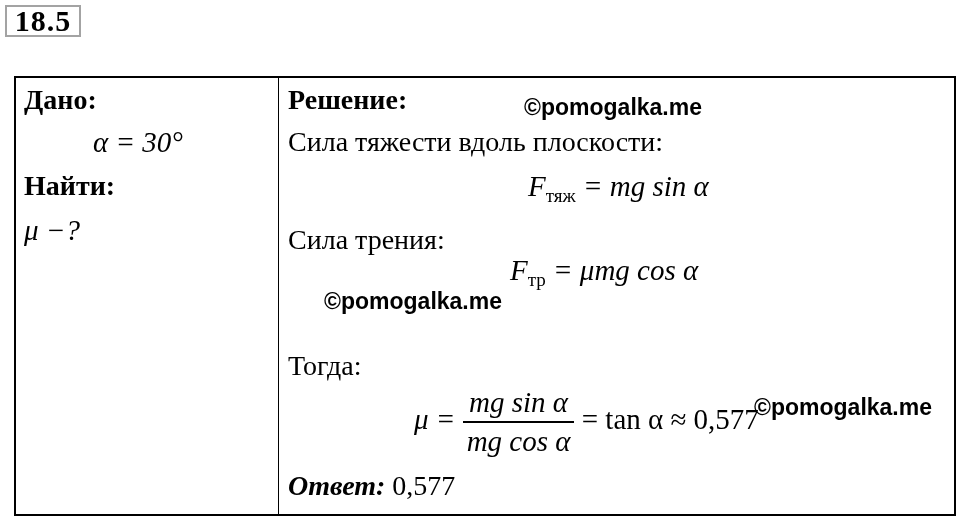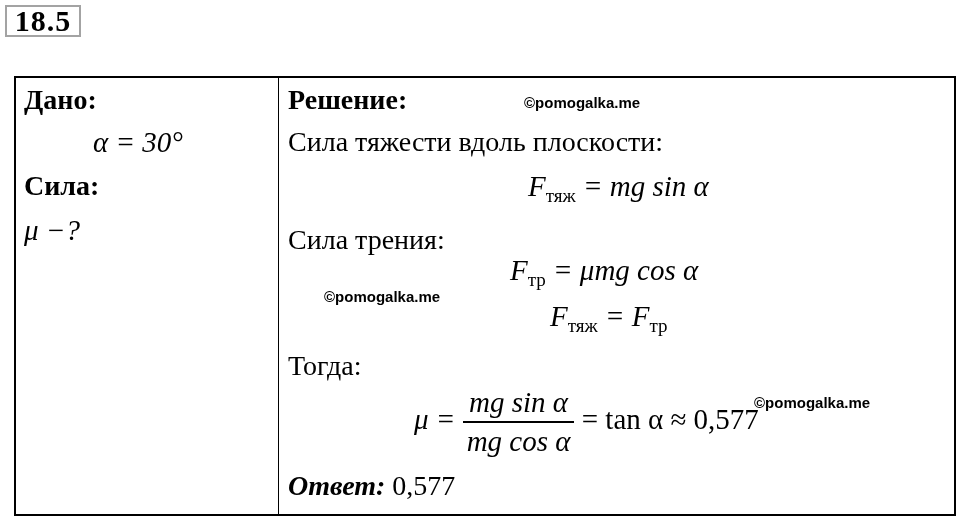--- a/index.html
+++ b/index.html
@@ -10,57 +10,54 @@
          font-size:30px; line-height:28px; text-align:center; letter-spacing:1px; }
   .table { position:absolute; left:14px; top:76px; width:942px; height:440px;
          border:2px solid #000; box-sizing:border-box; }
   .divider { position:absolute; left:262px; top:0; bottom:0; width:1px; background:#000; }
   .abs { position:absolute; white-space:nowrap; }
   .h { font-weight:bold; font-size:28px; }
   .txt { font-size:28px; }
   .m { font-size:29px; }
   .mi { font-style:italic; }
   sub { font-size:19px; font-style:normal; vertical-align:-6px; }
-  .wm { font-family:"Liberation Sans", "DejaVu Sans", sans-serif; font-weight:bold; font-size:15px; }
+  .wm { font-family:"Liberation Sans", "DejaVu Sans", sans-serif; font-weight:bold; font-size:23px; }
   .frac { display:inline-block; vertical-align:middle; text-align:center; }
   .frac .num { display:block; border-bottom:2px solid #000; padding:0 4px 2px; }
   .frac .den { display:block; padding:2px 4px 0; }
   .ans { font-weight:bold; font-style:italic;margin-top:28px; }
 </style>
 </head>
 <body>
 
 <div class="problem-num">18.5</div>
 
 <div class="table">
   <div class="divider"></div>
 
   <div class="abs h" style="left:8px;top:6px;">Дано:</div>
   <div class="abs m mi" style="left:77px;top:48px;">α = 30°</div>
-  <div class="abs h" style="left:8px;top:92px;">Сила:</div>
+  <div class="abs h" style="left:8px;top:92px;">Найти:</div>
   <div class="abs m mi" style="left:8px;top:136px;">μ −?</div>
 
   <div class="abs h" style="left:272px;top:6px;">Решение:</div>
   <div class="abs wm" style="left:508px;top:16px;">©pomogalka.me</div>
   <div class="abs txt" style="left:272px;top:48px;">Сила тяжести вдоль плоскости:</div>
 
   <div class="abs m mi" style="left:512px;top:92px;">
     <span>F</span><sub>тяж</sub><span> = mg sin α</span>
   </div>
 
   <div class="abs txt" style="left:272px;top:146px;">Сила трения:</div>
 
   <div class="abs m mi" style="left:494px;top:176px;">
     <span>F</span><sub>тр</sub><span> = μmg cos α</span>
   </div>
   <div class="abs wm" style="left:308px;top:210px;">©pomogalka.me</div>
 
-  <div class="abs m mi" style="left:534px;top:222px;">
-    <span>F</span><sub>тяж</sub><span> = F</span><sub>тр</sub>
-  </div>
 
   <div class="abs txt" style="left:272px;top:272px;">Тогда:</div>
 
   <div class="abs wm" style="left:738px;top:316px;">©pomogalka.me</div>
   <div class="abs m" style="left:398px;top:308px;">
     <span class="mi">μ = </span><span class="frac mi"><span class="num">mg sin α</span><span class="den">mg cos α</span></span><span> = tan α ≈ 0,577</span>
   </div>
 
   <div class="abs txt" style="left:272px;top:392px;">
     <span class="ans">Ответ:</span><span> 0,577</span>

